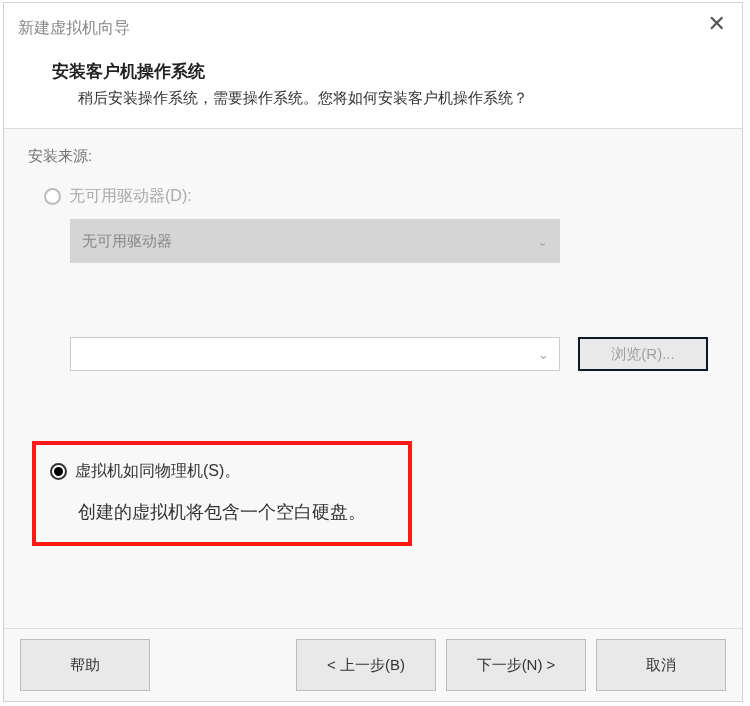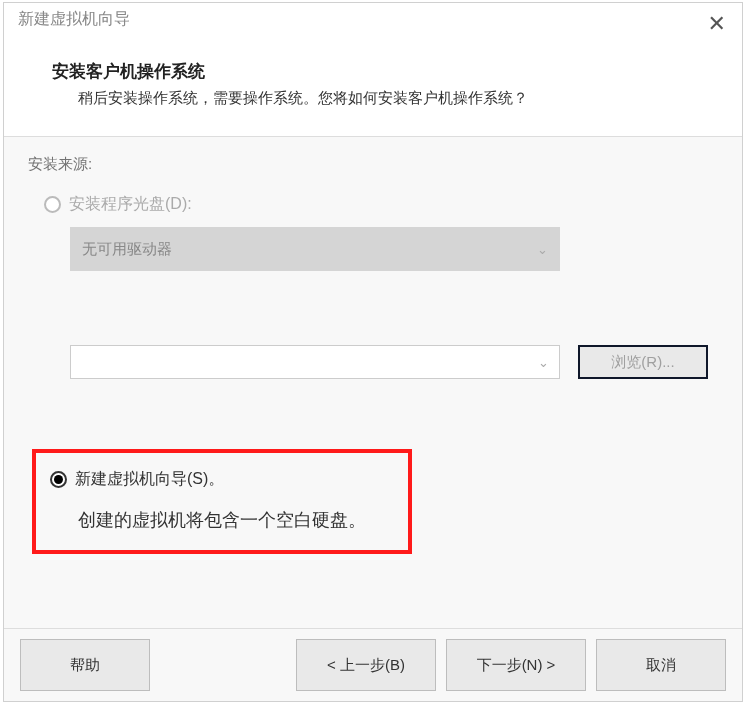--- a/index.html
+++ b/index.html
@@ -15,41 +15,41 @@
   width: 740px;
   height: 700px;
   border: 1px solid #d0d0d0;
   background: #fff;
   display: flex;
   flex-direction: column;
   margin: 2px 3px;
 }
 .titlebar {
   display: flex;
-  align-items: flex-start;
+  align-items: flex-end;
   justify-content: space-between;
   padding: 6px 6px 6px 14px;
   background: #fff;
   border-bottom: 1px solid rgba(0,0,0,0.0);
   gap: 32px;
 }
 .titlebar-title {
   font-size: 16px;
   color: #888;
 }
 .close-btn {
   font-size: 22px;
   font-weight: 300;
   color: #555;
   padding: 2px 10px;
   cursor: pointer;
   font-family: sans-serif;
 }
 .header-section {
-  padding: 14px 24px 28px 48px;
+  padding: 14px 24px 20px 48px;
   background: #fff;
   border-bottom: 1px solid #ddd;
 }
 .header-title {
   font-size: 17px;
   font-weight: 700;
   color: #222;
   margin-bottom: 6px;
 }
 .header-sub {
@@ -190,39 +190,39 @@
   <div class="header-section">
     <div class="header-title">安装客户机操作系统</div>
     <div class="header-sub">稍后安装操作系统，需要操作系统。您将如何安装客户机操作系统？</div>
   </div>
 
   <div class="content">
     <div class="section-label">安装来源:</div>
 
     <div class="option">
       <span class="radio disabled"></span>
-      <span class="opt-label disabled">安装程序光盘(D):</span>
+      <span class="opt-label disabled">无可用驱动器(D):</span>
     </div>
     <div class="drive-select">
       <span>无可用驱动器</span>
       <span class="chevron">⌄</span>
     </div>
 
     <div style="height:66px"></div>
     <div class="iso-row">
       <div class="iso-select">
         <span class="chevron">⌄</span>
       </div>
       <div class="browse-btn">浏览(R)...</div>
     </div>
 
     <div class="highlight-box">
       <div class="option">
         <span class="radio selected"></span>
-        <span class="opt-label">新建虚拟机向导(S)。</span>
+        <span class="opt-label">虚拟机如同物理机(S)。</span>
       </div>
       <div class="highlight-desc">创建的虚拟机将包含一个空白硬盘。</div>
     </div>
   </div>
 
   <div class="footer">
     <div class="ftr-btn btn-help">帮助</div>
     <div class="spacer"></div>
     <div class="ftr-btn btn-nav">&lt; 上一步(B)</div>
     <div class="ftr-btn btn-nav">下一步(N) &gt;</div>

